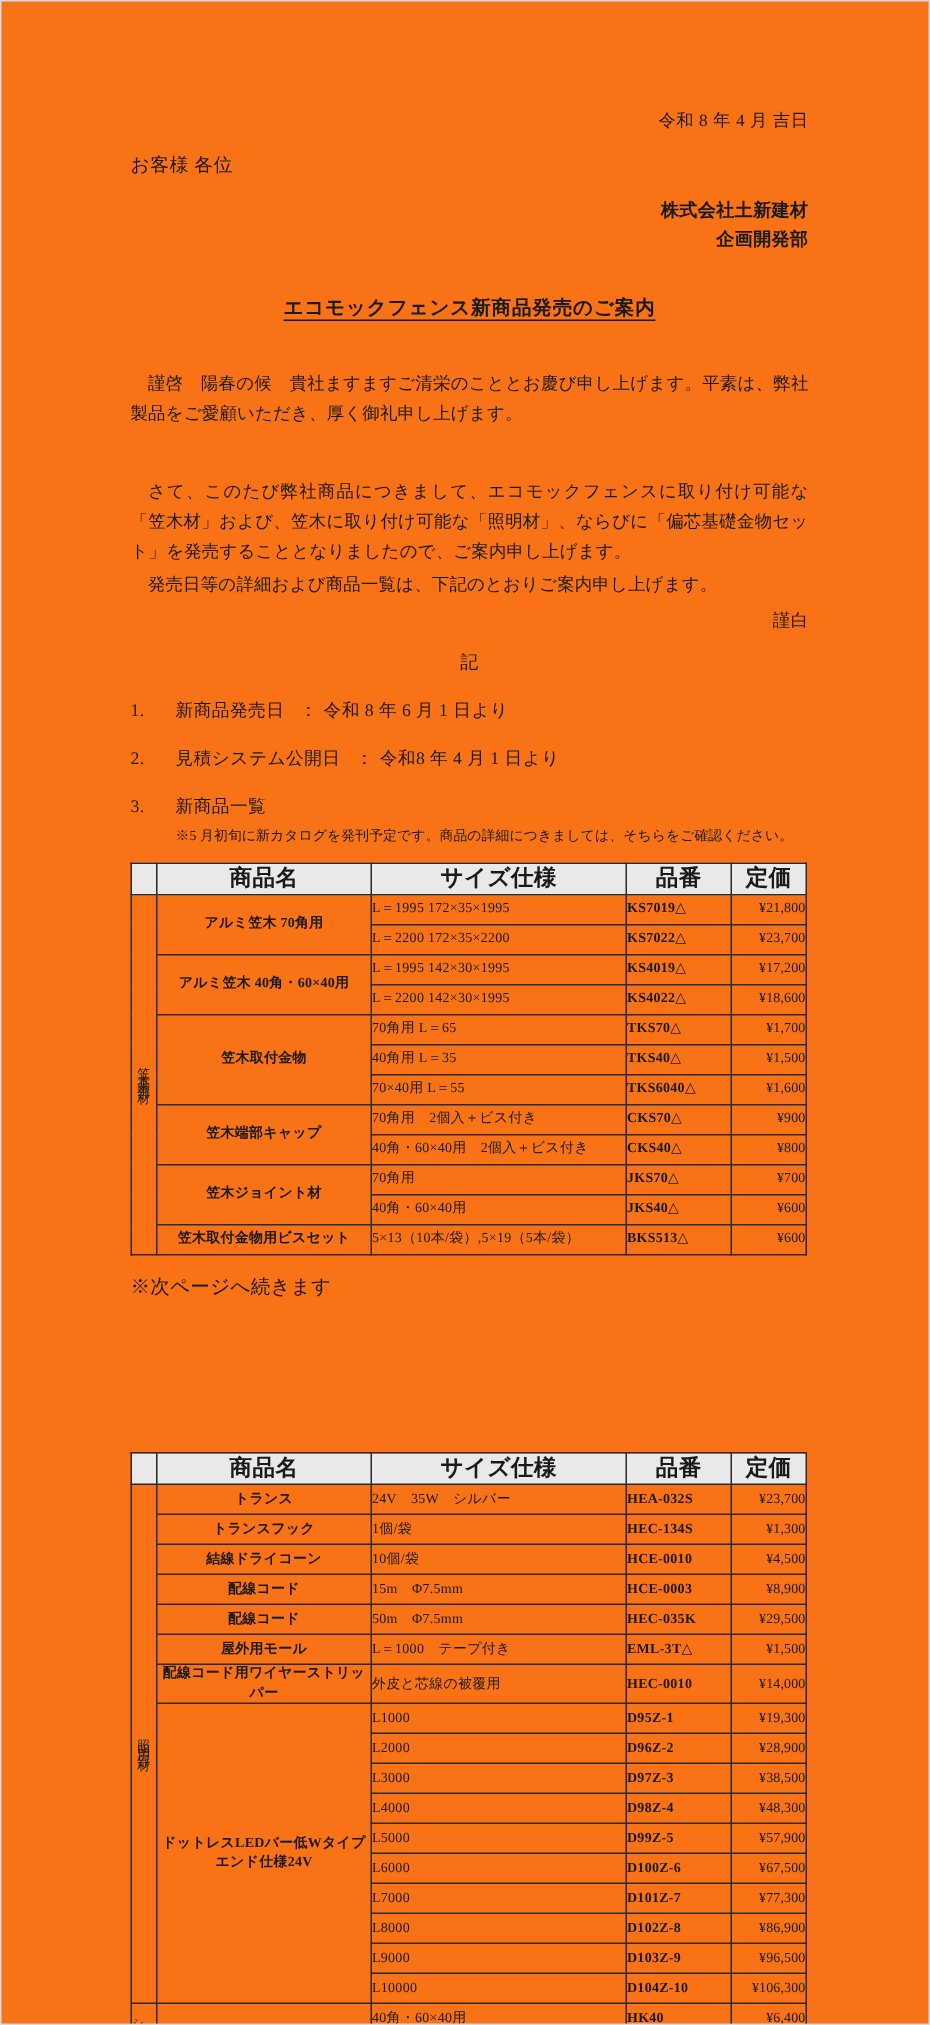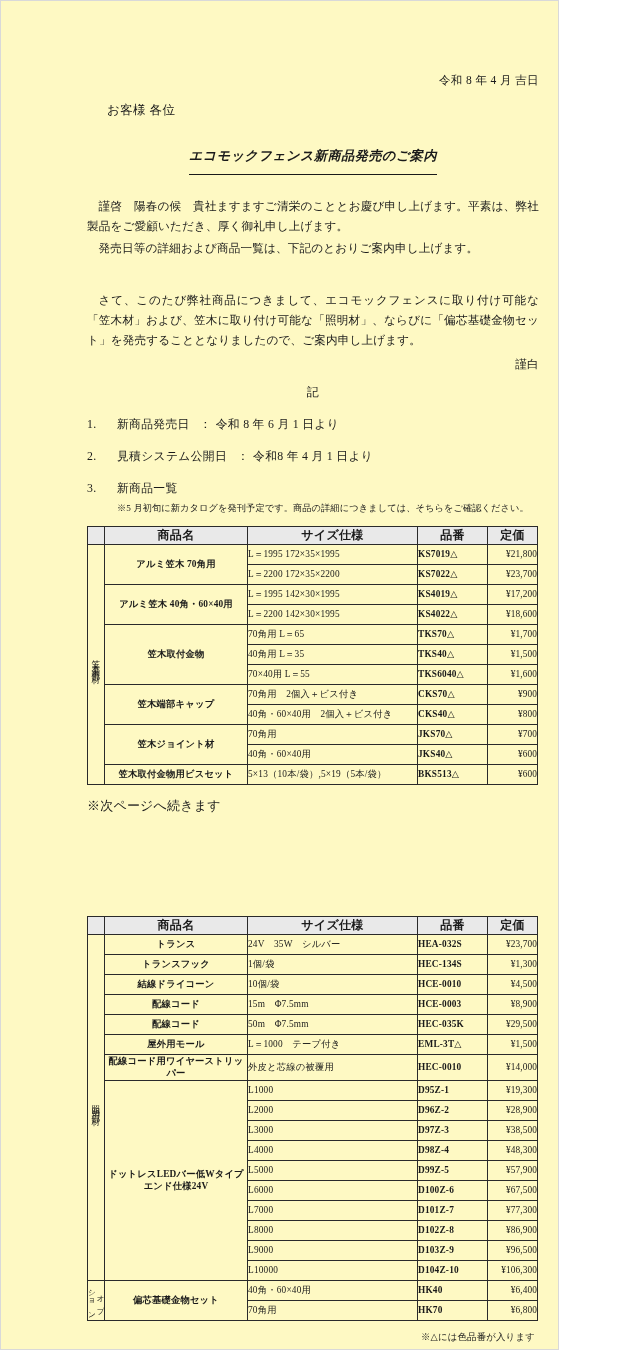--- a/index.html
+++ b/index.html
@@ -6,24 +6,24 @@
     margin: 0;
     padding: 0;
     background: #ffffff;
   }
   body {
     font-family: "Liberation Serif", "DejaVu Serif", serif;
     color: #1a1a1a;
   }
   #page {
     position: relative;
-    width: 559px;
+    width: 620px;
     height: 1350px;
     box-sizing: border-box;
-    background: #fef9c3;
+    background: #f97316;
     border: 1px solid #d9d9d9;
     overflow: hidden;
   }
   .doc-body {
     position: absolute;
     left: 86px;
     top: 0;
     width: 452px;
   }
 
@@ -31,21 +31,20 @@
   .date-line {
     margin-top: 72px;
     text-align: right;
     font-size: 11.5px;
     letter-spacing: .4px;
   }
   .addressee {
     margin-top: 14px;
     font-size: 12.5px;
     letter-spacing: .4px;
-    margin-left: 20px;
   }
   .sender {
     margin-top: 12px;
     text-align: right;
     font-size: 12px;
     font-weight: bold;
     line-height: 1.55;
     letter-spacing: .3px;
   }
   .sender .dept {
@@ -53,22 +52,21 @@
   }
   .doc-title {
     margin-top: 28px;
     text-align: center;
     font-size: 13px;
     font-weight: bold;
     letter-spacing: .6px;
   }
   .doc-title span {
     border-bottom: 1.3px solid #1a1a1a;
-    padding-bottom: 11px;
-    font-style: italic;
+    padding-bottom: 1px;
   }
 
   
   .para {
     margin-top: 32px;
     font-size: 11.6px;
     line-height: 1.72;
     text-align: justify;
     text-indent: 1em;
     letter-spacing: .15px;
@@ -119,21 +117,21 @@
     border: 0.9px solid #2a2a2a;
     padding: 0;
     vertical-align: middle;
     line-height: 1.35;
   }
   table.pricing thead th {
     background: #e9e9e9;
     font-weight: bold;
     text-align: center;
     height: 17px;
-    font-size: 12px;
+    font-size: 15px;
     letter-spacing: .3px;
   }
   table.pricing tbody td { height: 19px; }
   .c-group { width: 17px; }
   .c-name  { width: 143px; }
   .c-spec  { width: 170px; }
   .c-code  { width: 70px; }
   .c-price { width: 50px; }
 
   td.cell-name {
@@ -195,26 +193,28 @@
 </style>
 </head>
 <body>
 
 <div id="page">
   <div class="doc-body">
 
     <div class="date-line">令和 8 年 4 月  吉日</div>
     <div class="addressee">お客様 各位</div>
     <div class="sender">
+      <div>株式会社土新建材</div>
+      <div class="dept">企画開発部</div>
     </div>
     <div class="doc-title"><span>エコモックフェンス新商品発売のご案内</span></div>
 
     <div class="para">謹啓　陽春の候　貴社ますますご清栄のこととお慶び申し上げます。平素は、弊社製品をご愛顧いただき、厚く御礼申し上げます。</div>
+    <div class="para">さて、このたび弊社商品につきまして、エコモックフェンスに取り付け可能な「笠木材」および、笠木に取り付け可能な「照明材」、ならびに「偏芯基礎金物セット」を発売することとなりましたので、ご案内申し上げます。</div>
     <div class="para tight">発売日等の詳細および商品一覧は、下記のとおりご案内申し上げます。</div>
-    <div class="para">さて、このたび弊社商品につきまして、エコモックフェンスに取り付け可能な「笠木材」および、笠木に取り付け可能な「照明材」、ならびに「偏芯基礎金物セット」を発売することとなりましたので、ご案内申し上げます。</div>
     <div class="closing">謹白</div>
     <div class="ki">記</div>
 
     <div class="item">
       <span class="num">1.</span>
       <span class="label">新商品発売日</span>
       <span class="colon">：</span>
       <span class="value">令和 8 年 6 月 1 日より</span>
     </div>
 

